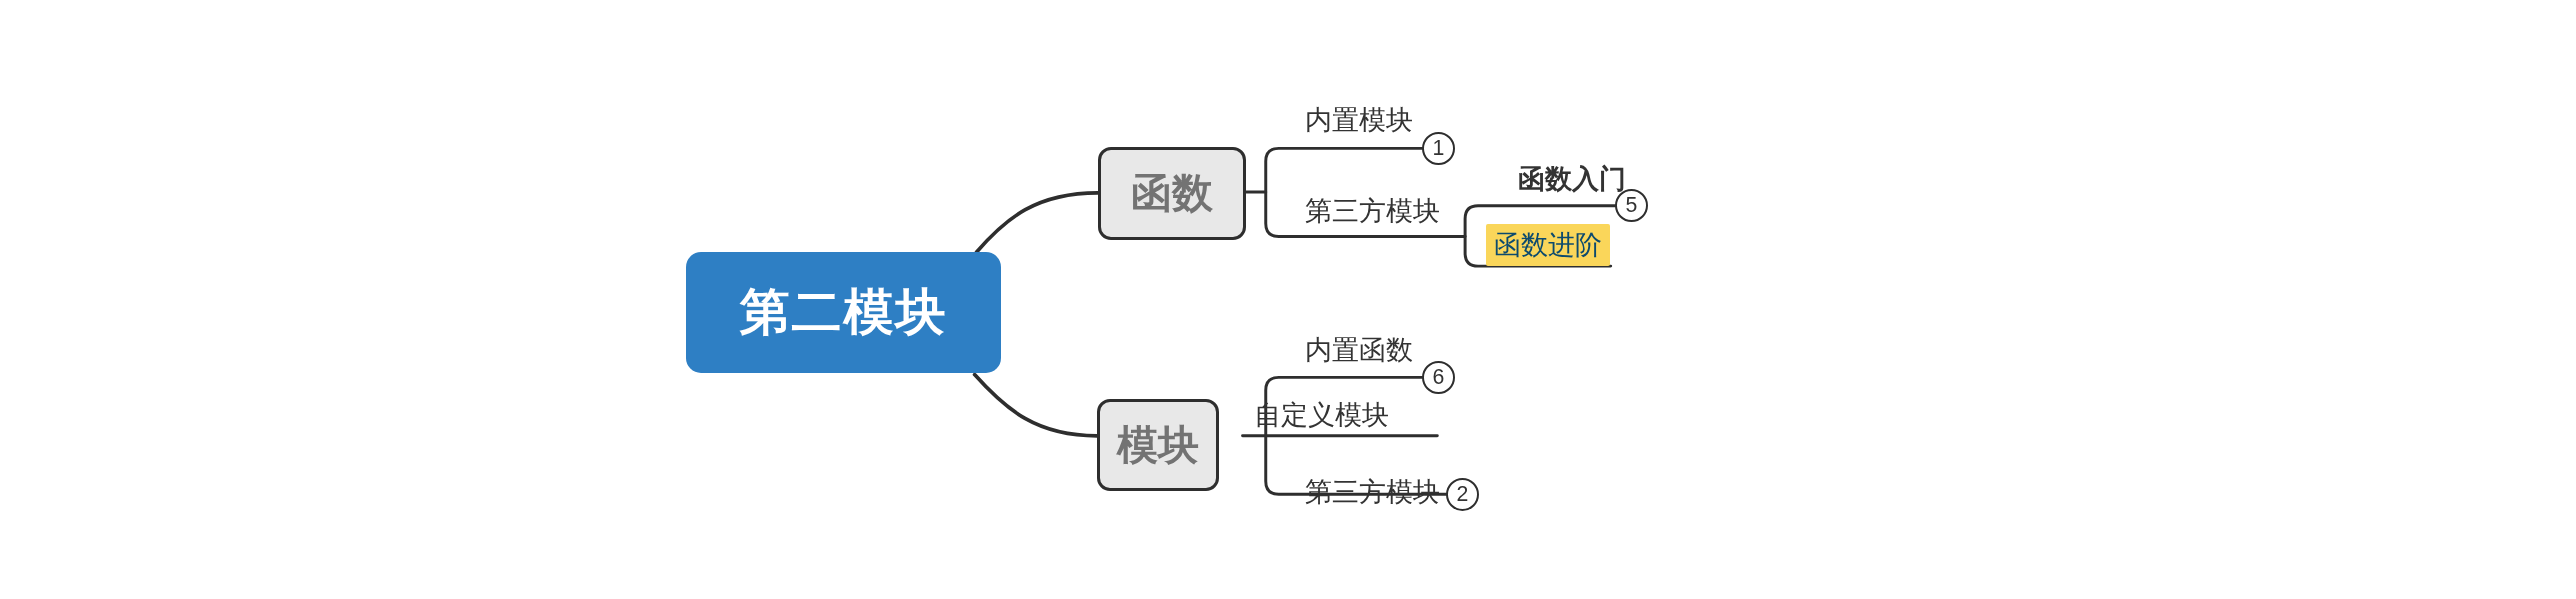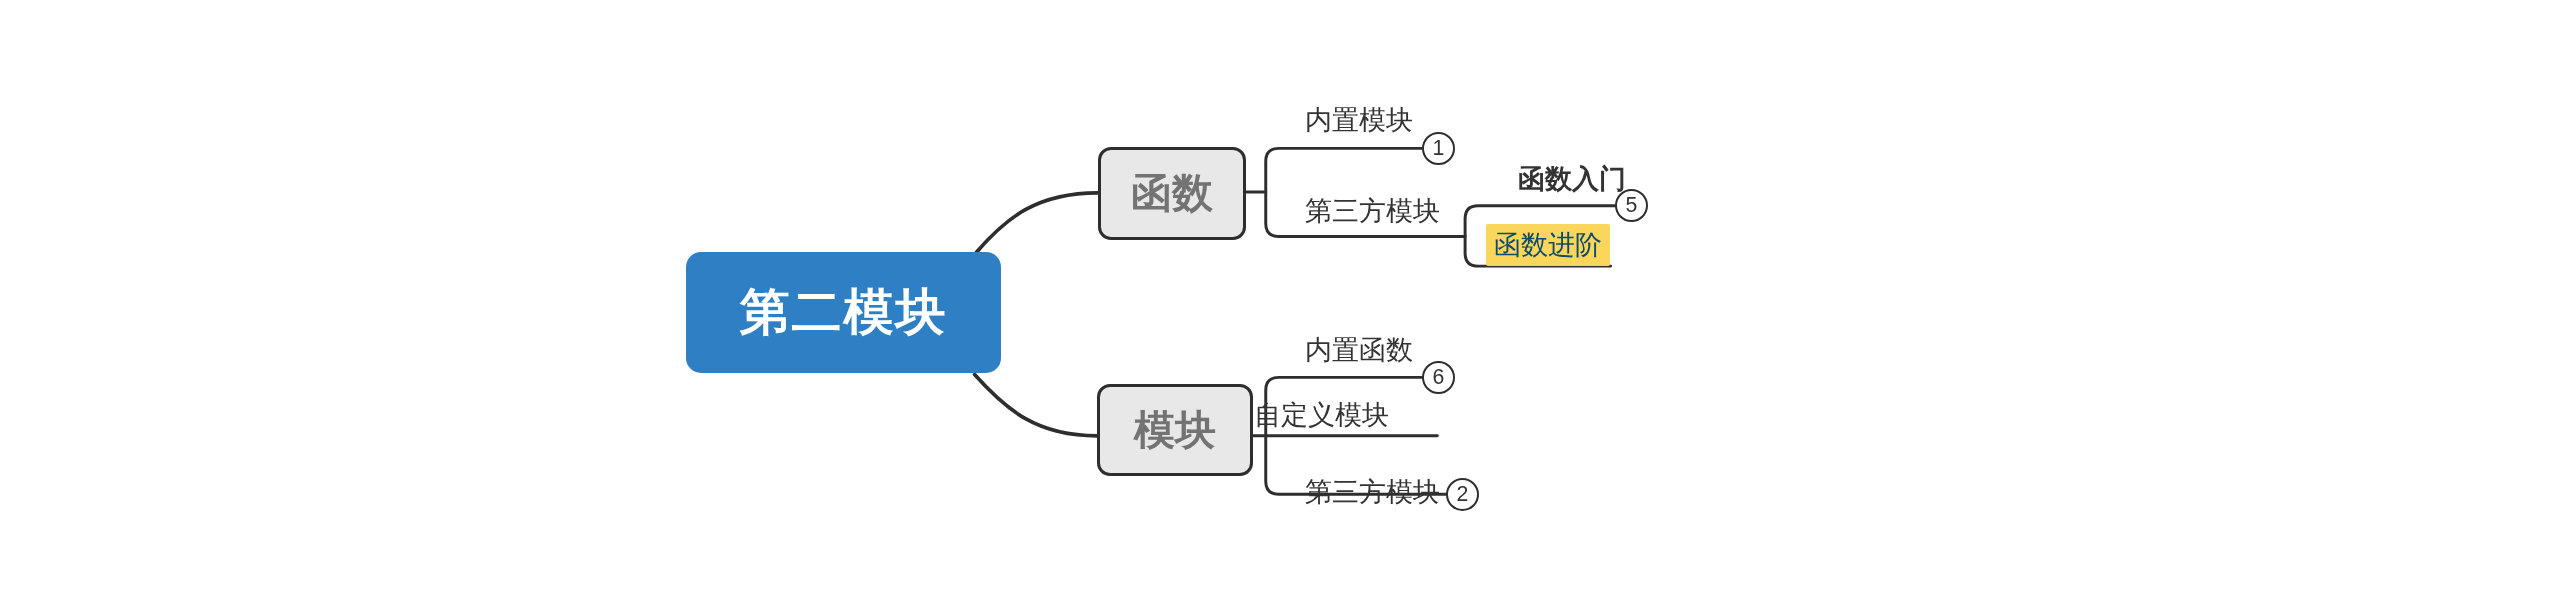--- a/index.html
+++ b/index.html
@@ -33,21 +33,21 @@
     background: #E8E8E8;
     border: 3.7px solid #2E2E2E;
     border-radius: 13px;
     display: flex; align-items: center; justify-content: center;
     color: #737373;
     font-size: 41px;
     font-weight: 700;
     box-sizing: border-box;
   }
   #box-functions { left: 1098px; top: 147px; width: 148px; height: 93px; }
-  #box-modules   { left: 1097px; top: 384px; width: 156px; height: 92px; }
+  #box-modules   { left: 1097px; top: 399px; width: 122px; height: 92px; }
   .topic-label {
     position: absolute;
     color: #333333;
     font-size: 27px;
     font-weight: 500;
     line-height: 28px;
     white-space: nowrap;
   }
   #lbl-builtin-functions   { left: 1305px; top: 106px; }
   #lbl-custom-functions    { left: 1305px; top: 197px; }

